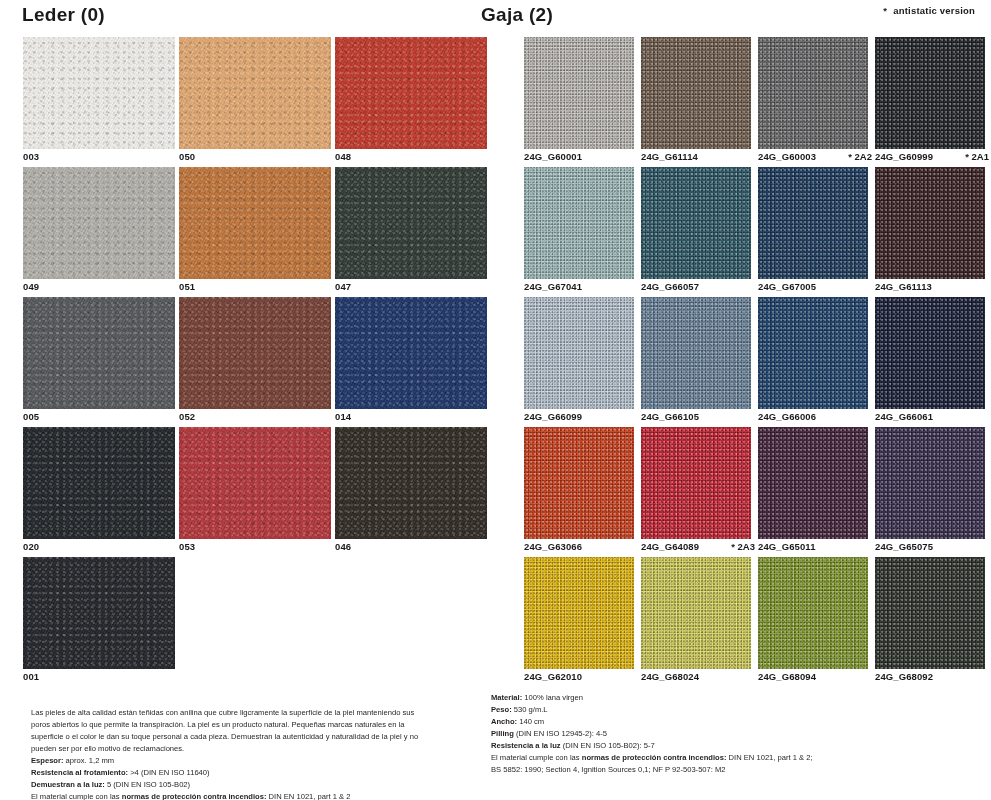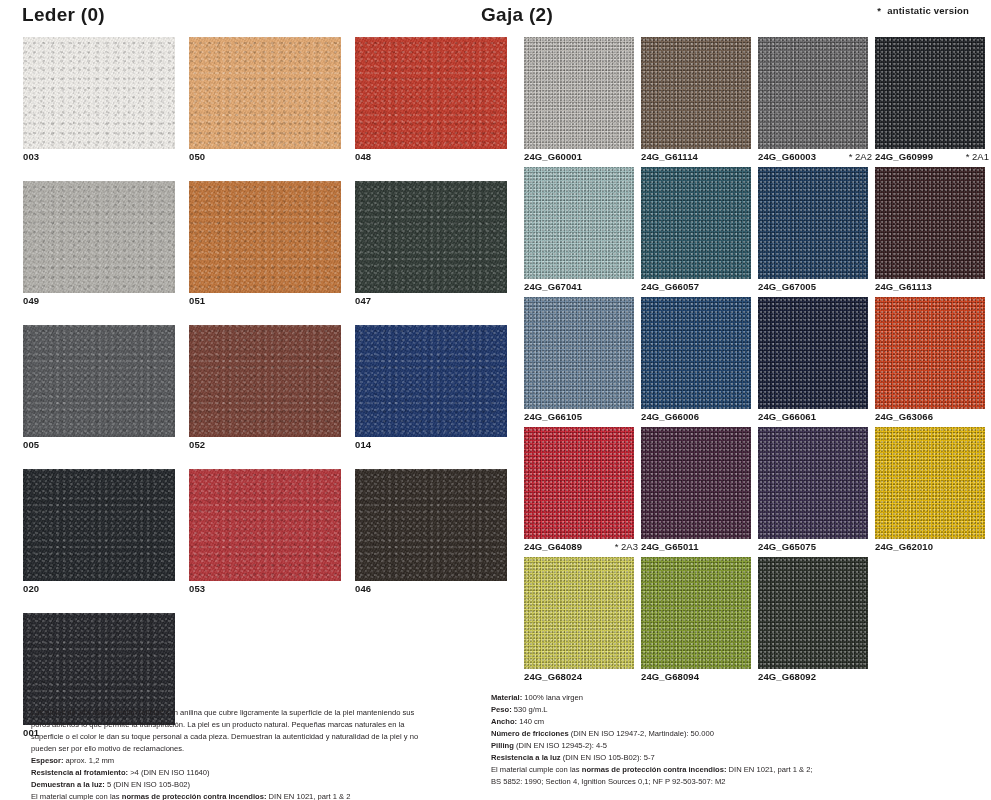--- a/index.html
+++ b/index.html
@@ -25,21 +25,21 @@
     font-weight: bold;
     letter-spacing: 0.3px;
     color: #1a1a1a;
     white-space: nowrap;
   }
   #title-left  { left: 22px;  top: 4px; }
   #title-right { left: 481px; top: 4px; }
 
   .antistatic-note {
     position: absolute;
-    right: 22px;
+    right: 16px;
     top: 5px;
     font-size: 9.5px;
     font-weight: bold;
     letter-spacing: 0.2px;
     white-space: nowrap;
     color: #1a1a1a;
   }
   .antistatic-note .star { margin-right: 6px; }
 
   
@@ -47,21 +47,20 @@
     position: absolute;
     display: grid;
   }
   #grid-leder {
     left: 23px;
     top: 37px;
     grid-template-columns: repeat(3, 152px);
     column-gap: 4px;
     grid-auto-rows: 130px;
     row-gap: 0px;
-    gap: 14px;
   }
   #grid-gaja {
     left: 524px;
     top: 37px;
     grid-template-columns: repeat(4, 110px);
     column-gap: 7px;
     grid-auto-rows: 130px;
     row-gap: 0px;
   }
 
@@ -133,21 +132,21 @@
     font-weight: bold;
     letter-spacing: 0.1px;
     white-space: nowrap;
     color: #1a1a1a;
   }
   .swatch-tag {
     position: absolute;
     right: 0;
     top: 114px;
     font-size: 9.5px;
-    font-weight: normal;
+    font-weight: bold;
     white-space: nowrap;
     color: #1a1a1a;
   }
   #grid-gaja .swatch-tag { right: -4px; }
 
   
   .footnote {
     position: absolute;
     font-size: 7.6px;
     line-height: 1.58;
@@ -250,20 +249,24 @@
       <div class="swatch-chip fabric" style="background: rgb(43, 90, 106);"></div>
       <div class="swatch-label">24G_G66057</div>
     </div>
     <div class="swatch-cell">
       <div class="swatch-chip fabric" style="background: rgb(27, 60, 97);"></div>
       <div class="swatch-label">24G_G67005</div>
     </div>
     <div class="swatch-cell">
       <div class="swatch-chip fabric" style="background: rgb(58, 31, 34);"></div>
       <div class="swatch-label">24G_G61113</div>
+    </div>
+    <div class="swatch-cell">
+      <div class="swatch-chip fabric" style="background: rgb(192, 207, 220);"></div>
+      <div class="swatch-label">24G_G66099</div>
     </div>
     <div class="swatch-cell">
       <div class="swatch-chip fabric" style="background: rgb(109, 136, 162);"></div>
       <div class="swatch-label">24G_G66105</div>
     </div>
     <div class="swatch-cell">
       <div class="swatch-chip fabric" style="background: rgb(28, 68, 113);"></div>
       <div class="swatch-label">24G_G66006</div>
     </div>
     <div class="swatch-cell">
@@ -309,18 +312,17 @@
     <p>Las pieles de alta calidad están teñidas con anilina que cubre ligcramente la superficie de la piel manteniendo sus poros abiertos lo que permite la transpiración. La piel es un producto natural. Pequeñas marcas naturales en la superficie o el color le dan su toque personal a cada pieza. Demuestran la autenticidad y naturalidad de la piel y no pueden ser por ello motivo de reclamaciones.</p>
     <p><b>Espesor:</b><span> aprox. 1,2 mm</span></p>
     <p><b>Resistencia al frotamiento:</b><span> &gt;4 (DIN EN ISO 11640)</span></p>
     <p><b>Demuestran a la luz:</b><span> 5 (DIN EN ISO 105-B02)</span></p>
     <p><span>El material cumple con las </span><b>normas de protección contra incendios:</b><span> DIN EN 1021, part 1 &amp; 2</span></p>
   </div>
 <div class="footnote" id="footnote-gaja">
     <p><b>Material:</b><span> 100% lana virgen</span></p>
     <p><b>Peso:</b><span> 530 g/m.L</span></p>
     <p><b>Ancho:</b><span> 140 cm</span></p>
-    <p><b>Número de fricciones</b><span> (DIN EN ISO 12947-2, Martindale): 50.000</span></p>
     <p><b>Pilling</b><span> (DIN EN ISO 12945-2): 4-5</span></p>
     <p><b>Resistencia a la luz</b><span> (DIN EN ISO 105-B02): 5-7</span></p>
     <p><span>El material cumple con las </span><b>normas de protección contra incendios:</b><span> DIN EN 1021, part 1 &amp; 2;</span></p>
     <p>BS 5852: 1990; Section 4, Ignition Sources 0,1; NF P 92-503-507: M2</p>
   </div>
 
 </body></html>

